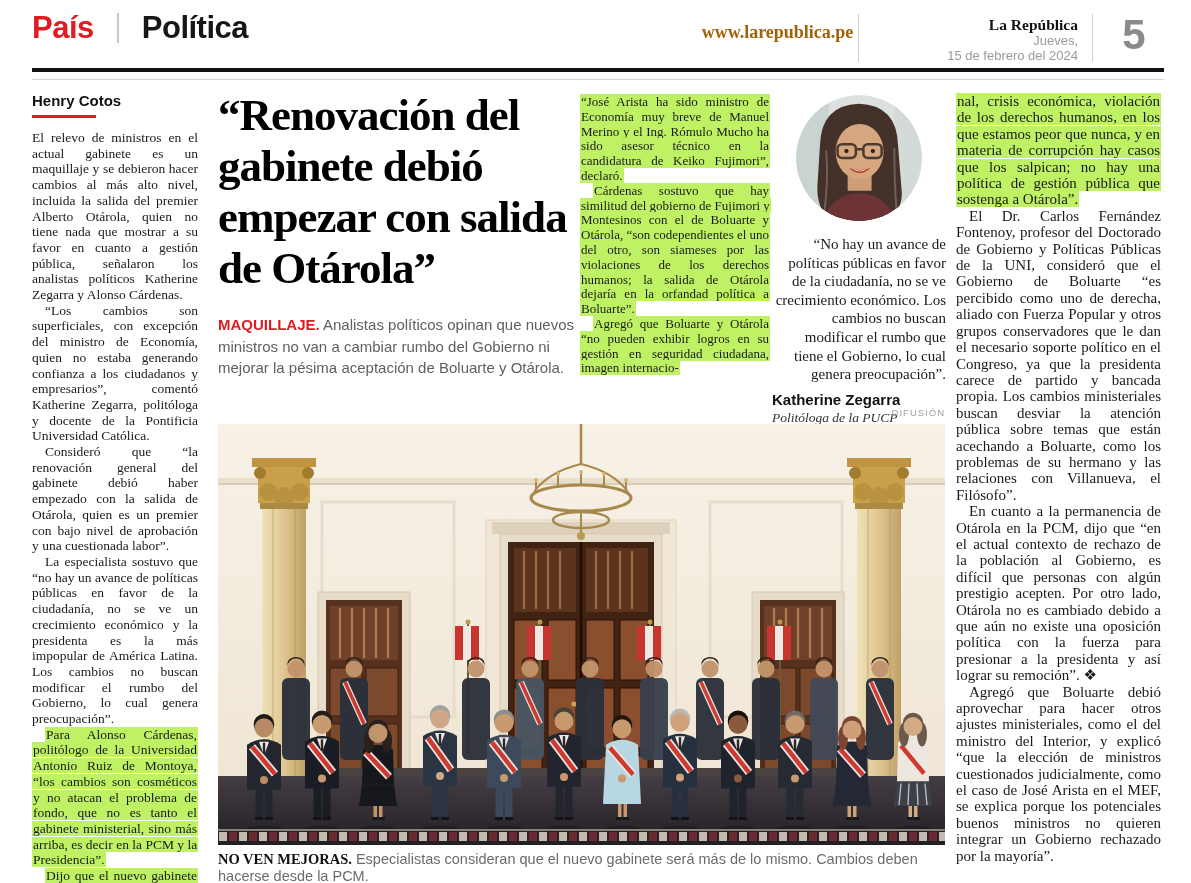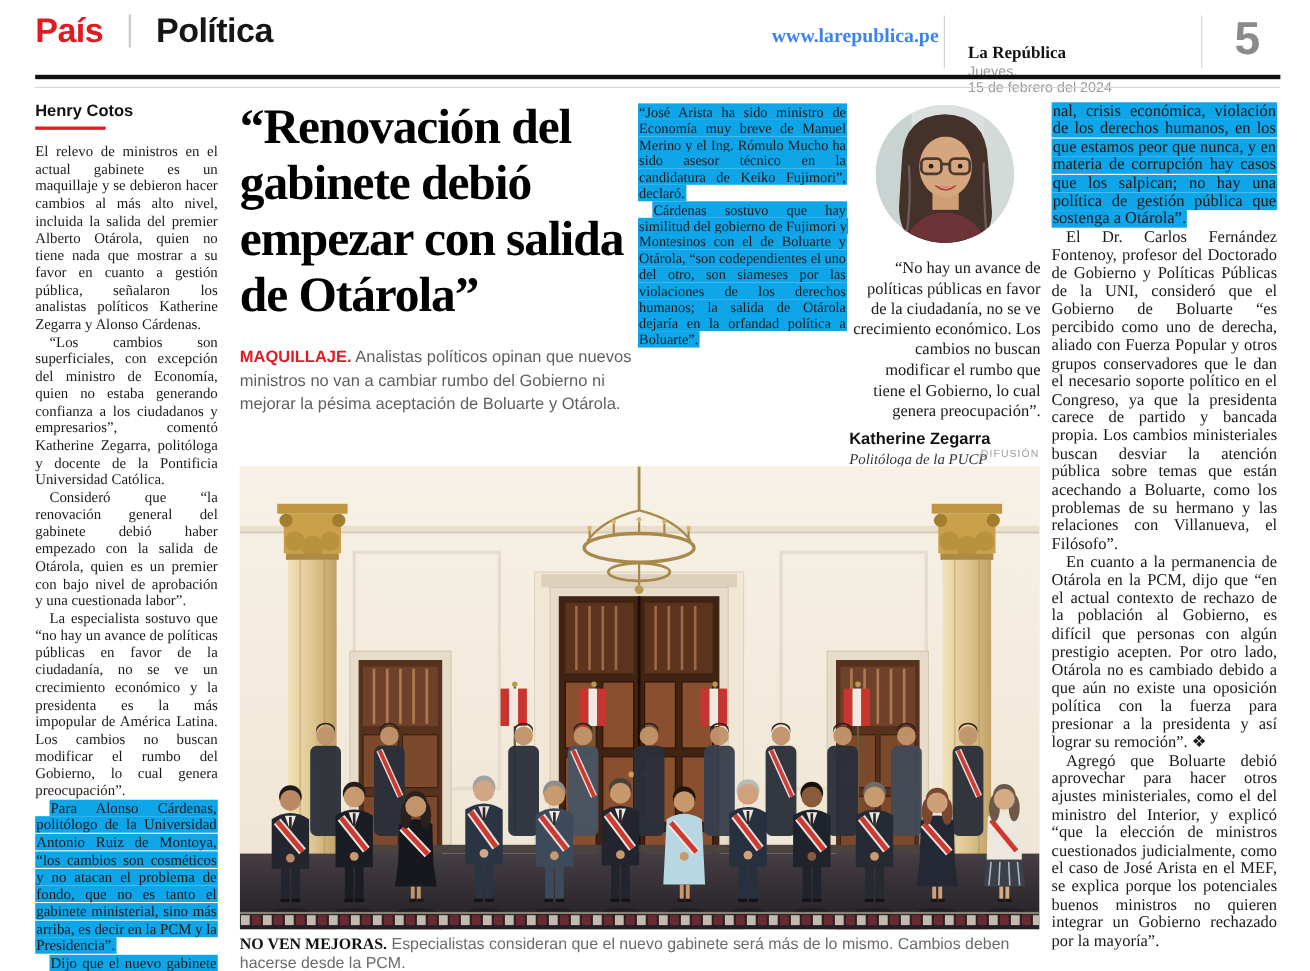--- a/index.html
+++ b/index.html
@@ -6,43 +6,43 @@
   body{width:1191px;height:883px;position:relative;overflow:hidden;
        font-family:"Liberation Serif", serif;color:#1a1a1a;}
   .abs{position:absolute;}
 
   
   .section-title{top:10px;left:32px;font-family:"Liberation Sans",sans-serif;
       font-weight:bold;font-size:31px;letter-spacing:-0.5px;display:flex;align-items:center;gap:23px;}
   .section-title .pais{color:#e01b22;}
   .section-title .pipe{width:2px;height:30px;background:#c9c9c9;display:inline-block;}
   .section-title .politica{color:#161616;}
-  .website{top:22px;left:690px;width:175px;text-align:center;color:#3b82f6;
+  .website{top:22px;left:690px;width:175px;text-align:center;color:#a16207;
       font-weight:bold;font-size:18px;}
   .hdr-div{width:1px;background:#cfcfcf;top:14px;height:48px;}
-  .masthead-block{top:16px;left:880px;width:198px;
-      font-family:"Liberation Sans",sans-serif;font-size:13px;color:#9a9a9a;line-height:15px;margin-top:24px;}
+  .masthead-block{top:16px;left:880px;width:198px;text-align:right;
+      font-family:"Liberation Sans",sans-serif;font-size:13px;color:#9a9a9a;line-height:15px;}
   .masthead-block .mast{font-family:"Liberation Serif",serif;color:#121212;
       font-weight:bold;font-size:15.5px;line-height:17px;}
   .pageno{top:14px;left:1104px;width:60px;text-align:center;color:#8b8b8b;
       font-family:"Liberation Sans",sans-serif;font-weight:bold;font-size:42px;line-height:42px;}
   .rule-thick{top:68px;left:32px;width:1132px;height:4px;background:#111111;}
   .rule-thin{top:79px;left:32px;width:1132px;height:1px;background:#d6d6d6;}
 
   
   .byline{top:92px;left:32px;width:170px;font-family:"Liberation Sans",sans-serif;
       font-weight:bold;font-size:15px;color:#111;}
   .byline-bar{top:115px;left:32px;width:64px;height:3px;background:#e01b22;}
   .col{text-align:justify;hyphens:auto;-webkit-hyphens:auto;}
   .col p{margin:0;}
   .col p.ind{text-indent:13px;}
   .col1{top:130px;left:32px;width:166px;font-size:13.5px;line-height:15.7px;}
   .col-mid{top:95px;left:580px;width:190px;font-size:13px;line-height:14.8px;}
   .col-right{top:93px;left:956px;width:205px;font-size:15px;line-height:16.4px;}
-  .hl{background:#0ea5e9;-webkit-box-decoration-break:clone;box-decoration-break:clone;padding:0 1px;}
+  .hl{background:#bef264;-webkit-box-decoration-break:clone;box-decoration-break:clone;padding:0 1px;}
 
   
   .headline{top:90px;left:218px;width:366px;font-weight:bold;font-size:45px;
       line-height:51px;letter-spacing:-1px;color:#000000;}
   .standfirst{top:314px;left:218px;width:374px;font-family:"Liberation Sans",sans-serif;
       font-size:15px;line-height:21.5px;color:#5f5f5f;}
   .kicker{color:#e01b22;font-weight:bold;}
 
   
   .pq{top:93px;left:772px;width:174px;}
@@ -92,20 +92,21 @@
 </div>
 
 <div class="abs headline">“Renovación del gabinete debió empezar con salida de Otárola”</div>
 <div class="abs standfirst">
   <span class="kicker">MAQUILLAJE.</span><span> Analistas políticos opinan que nuevos ministros no van a cambiar rumbo del Gobierno ni mejorar la pésima aceptación de Boluarte y Otárola.</span>
 </div>
 
 <div class="abs col col-mid">
   <p><span class="hl">“José Arista ha sido ministro de Economía muy breve de Manuel Merino y el Ing. Rómulo Mucho ha sido asesor técnico en la candidatura de Keiko Fujimori”, declaró.</span></p>
   <p class="ind"><span class="hl">Cárdenas sostuvo que hay similitud del gobierno de Fujimori y Montesinos con el de Boluarte y Otárola, “son codependientes el uno del otro, son siameses por las violaciones de los derechos humanos; la salida de Otárola dejaría en la orfandad política a Boluarte”.</span></p>
+  <p class="ind"><span class="hl">Agregó que Boluarte y Otárola “no pueden exhibir logros en su gestión en seguridad ciudadana, imagen internacio-</span></p>
 </div>
 
 <div class="abs pq">
   <div class="avatar">
     <svg viewBox="0 0 100 100" width="126" height="126">
       <defs>
           <clipPath id="av">
             <circle cx="50" cy="50" r="50"></circle>
           </clipPath>
         </defs>

